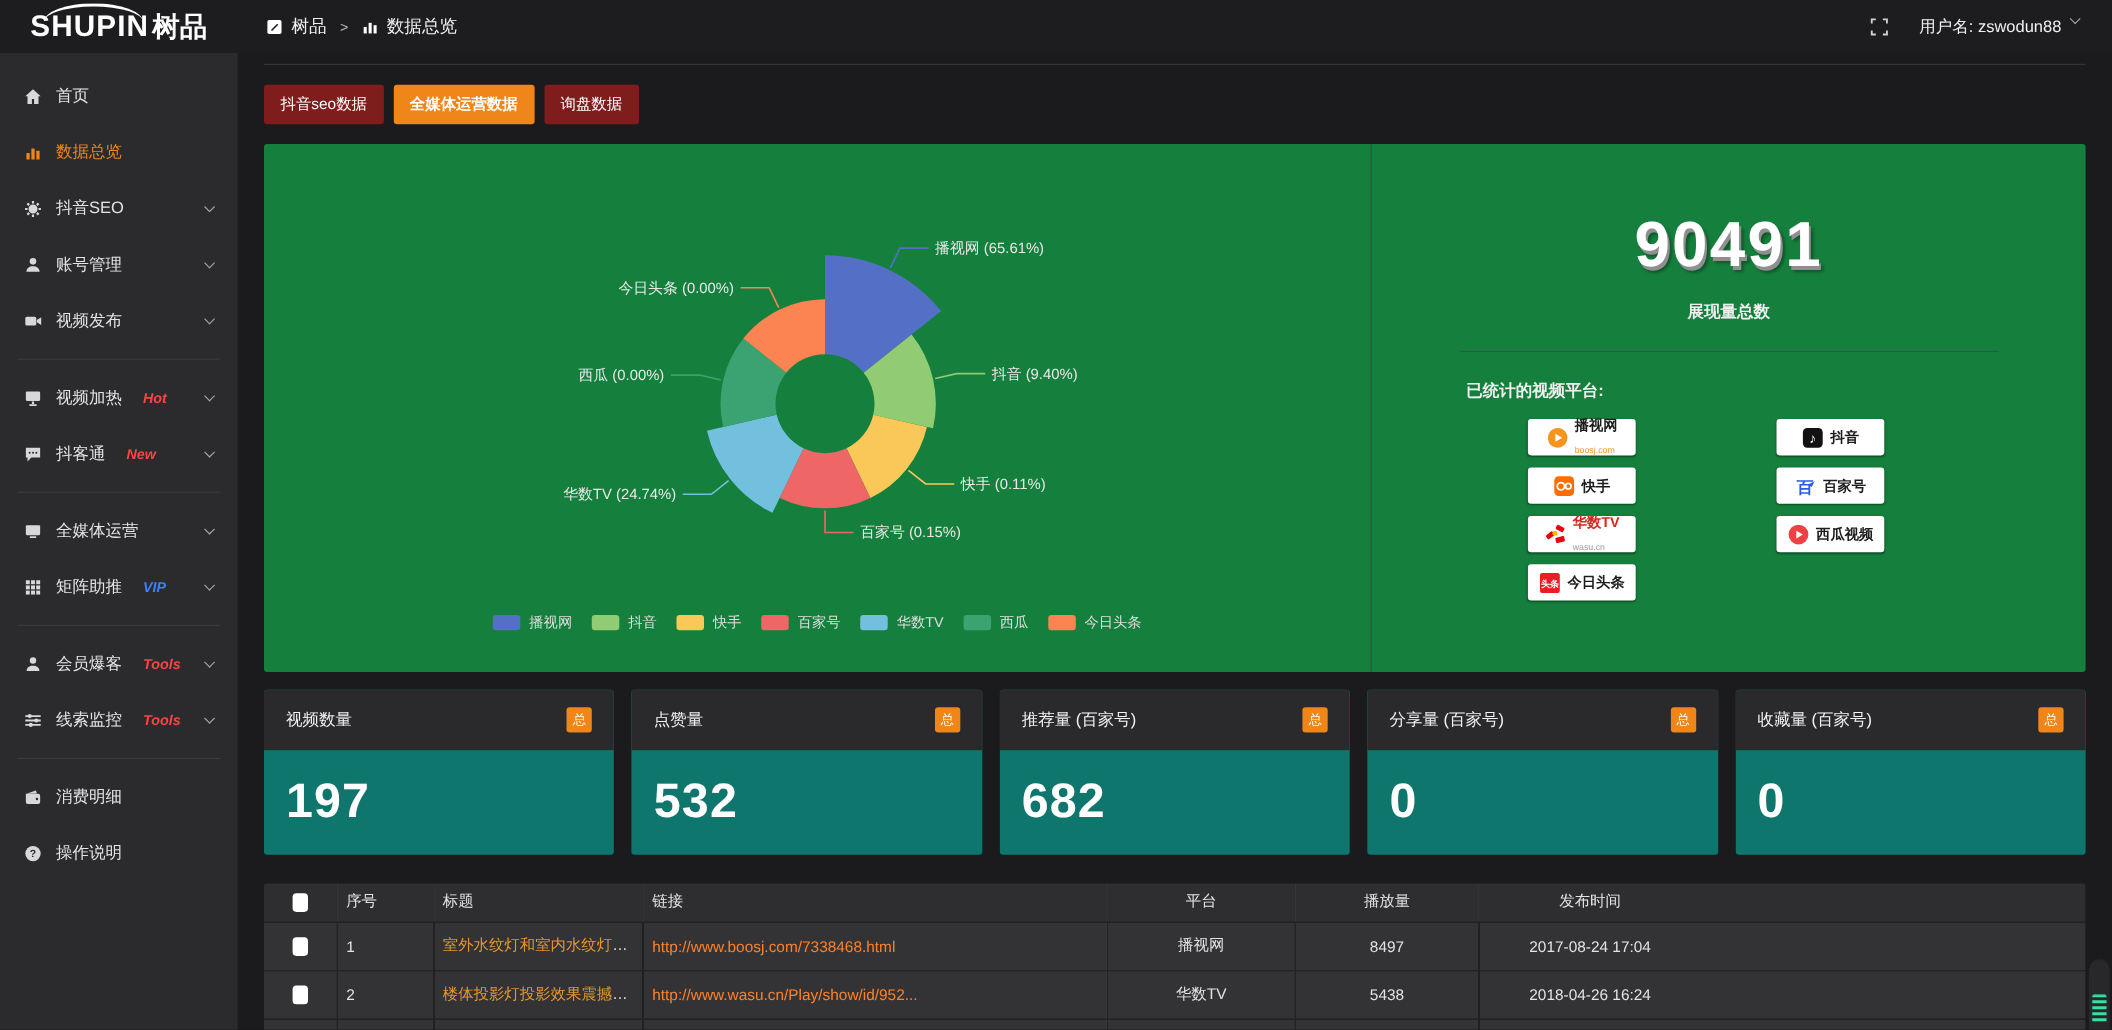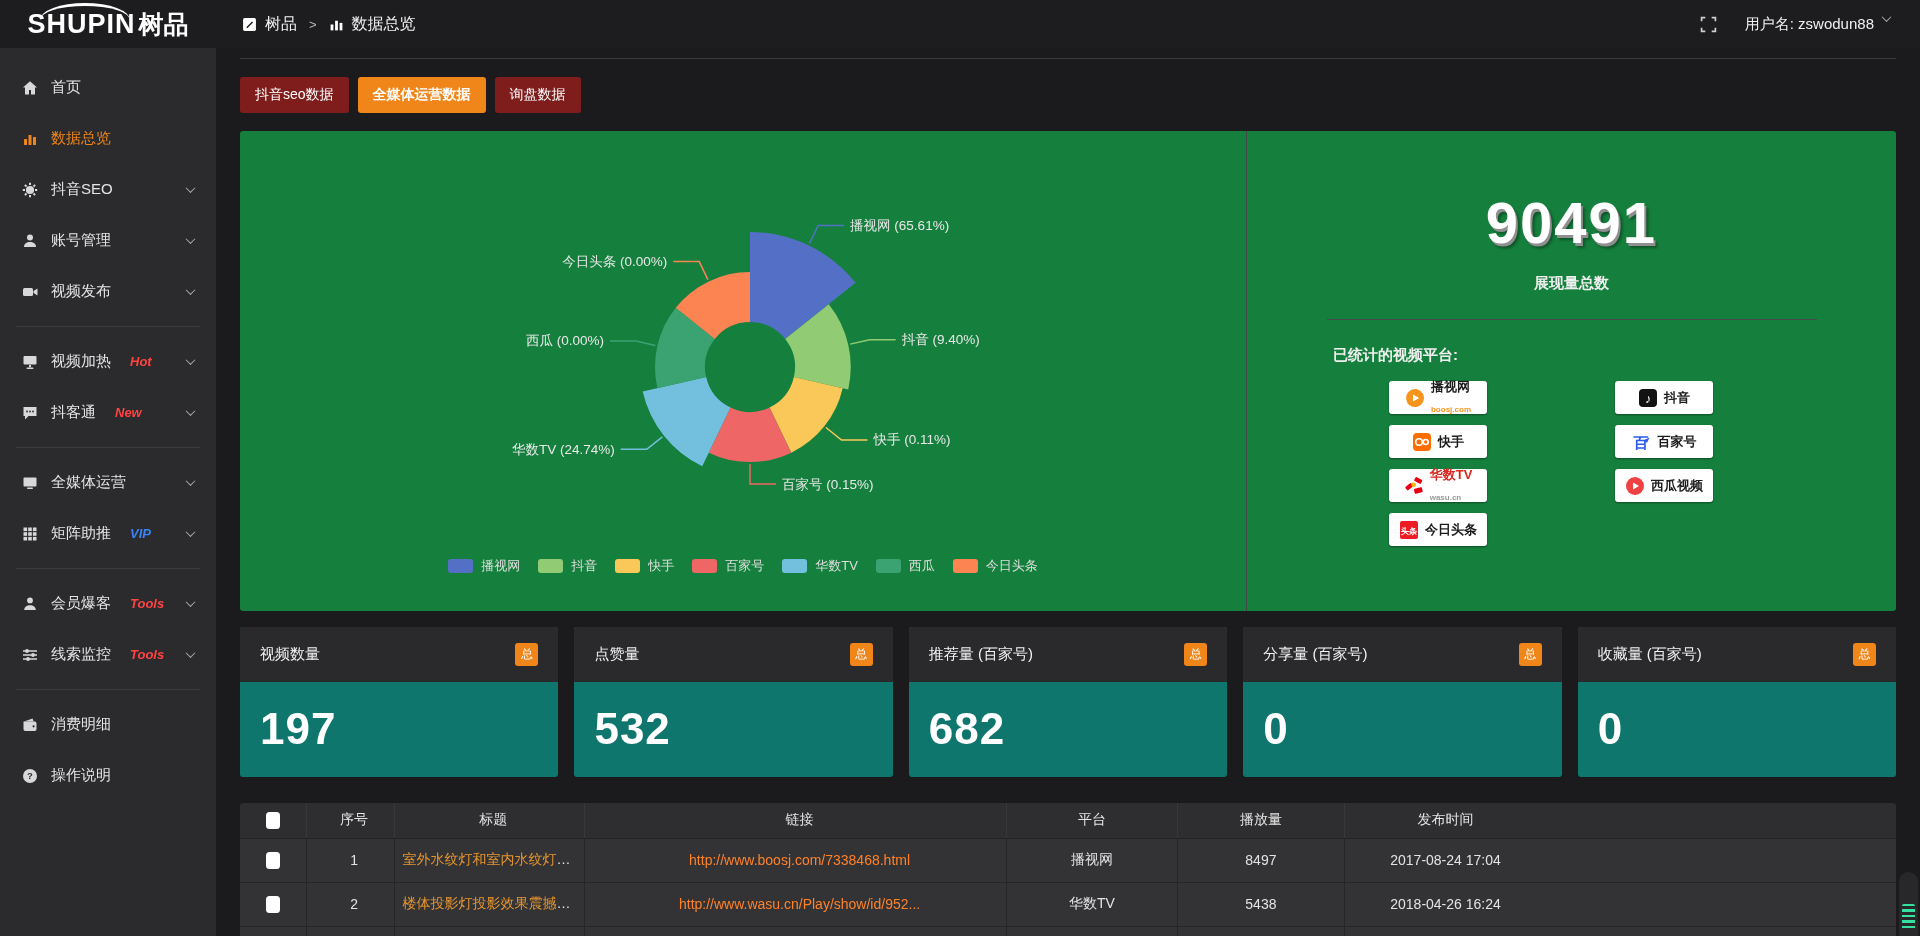--- a/index.html
+++ b/index.html
@@ -58,38 +58,38 @@
   .sum-hr { width:490px; border:none; border-top:1px solid #4a4a4e; margin:26px auto 0; }
   .plat-title { margin:26px 0 0 86px; font-size:15px; font-weight:bold; color:#efefef; }
   .plat-cols { display:flex; margin:16px 0 0 142px; gap:128px; }
   .plat-col { display:flex; flex-direction:column; gap:11px; }
   .badge { width:98px; height:33px; background:#fff; border-radius:3px; display:flex; align-items:center;
     justify-content:center; gap:6px; padding:0 5px; box-shadow:0 1px 2px rgba(0,0,0,.4); }
   .b-icon { width:20px; height:20px; display:inline-flex; flex:none; }
   .b-icon svg { width:100%; height:100%; }
   .b-txt { display:flex; flex-direction:column; line-height:1.05; align-items:flex-start; }
   .b-main { font-size:13px; font-weight:bold; }
-  .b-sub { font-size:8px; font-weight:bold;margin-top:12px; }
+  .b-sub { font-size:8px; font-weight:normal;margin-top:12px; }
 
   .cards { display:flex; gap:16px; margin-top:16px; }
   .card { flex:1; height:150px; background:#0f766e; border-radius:3px; overflow:hidden; }
   .card-head { height:55px; background:#2a2a2d; display:flex; align-items:center;
     justify-content:space-between; padding:0 20px; color:#f2f2f2; font-size:15px; }
   .card-badge { width:23px; height:23px; background:#f08519; border-radius:3px; color:#fff;
     font-size:12px; display:flex; align-items:center; justify-content:center; cursor:pointer; }
   .card-body { padding:22px 20px 0; font-size:44px; font-weight:600; color:#fff; letter-spacing:1px; }
 
   .table-wrap { margin-top:26px; border-radius:3px 3px 0 0; overflow:hidden; }
   table { width:100%; border-collapse:collapse; font-size:14px; color:#e3e3e3; table-layout:fixed; }
   th { background:#2e2e31; height:35px; font-weight:normal; border-bottom:1px solid #232327; }
   td { background:#333336; height:44px; border-top:1px solid #26262a; overflow:hidden;
     white-space:nowrap; text-overflow:ellipsis; }
   th, td { border-left:1px solid rgba(255,255,255,.05); }
   th:first-child, td:first-child { border-left:none; }
-  .al { text-align:center; padding-left:8px; }
+  .al { text-align:left; padding-left:8px; }
   .ac { text-align:center; }
   .col-time { padding-right:350px; }
   .cbx { width:14px; height:17px; background:#fff; border-radius:3.5px; display:inline-block;
     vertical-align:middle; cursor:pointer; }
   .t-title { color:#e6962e; cursor:pointer; }
   .t-link { color:#ff8228; cursor:pointer; }
 
   .scroll-widget { position:fixed; right:2px; bottom:0; width:19px; height:64px; background:#28282b;
     border-radius:10px 10px 0 0; cursor:pointer; z-index:9; }
   .scroll-widget i { position:absolute; left:3px; right:3px; bottom:6px; height:26px; border-radius:2px;

